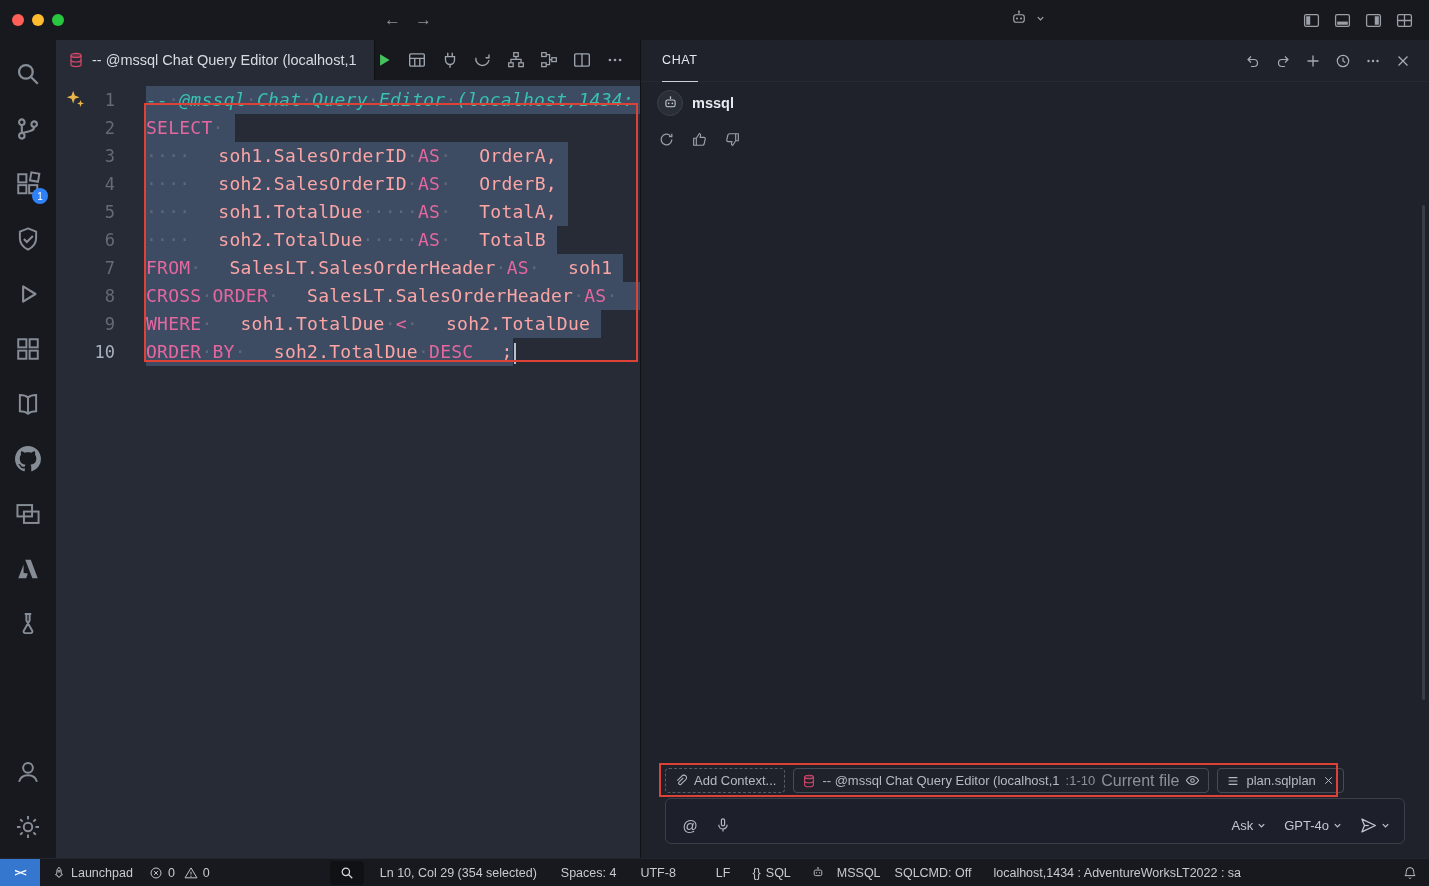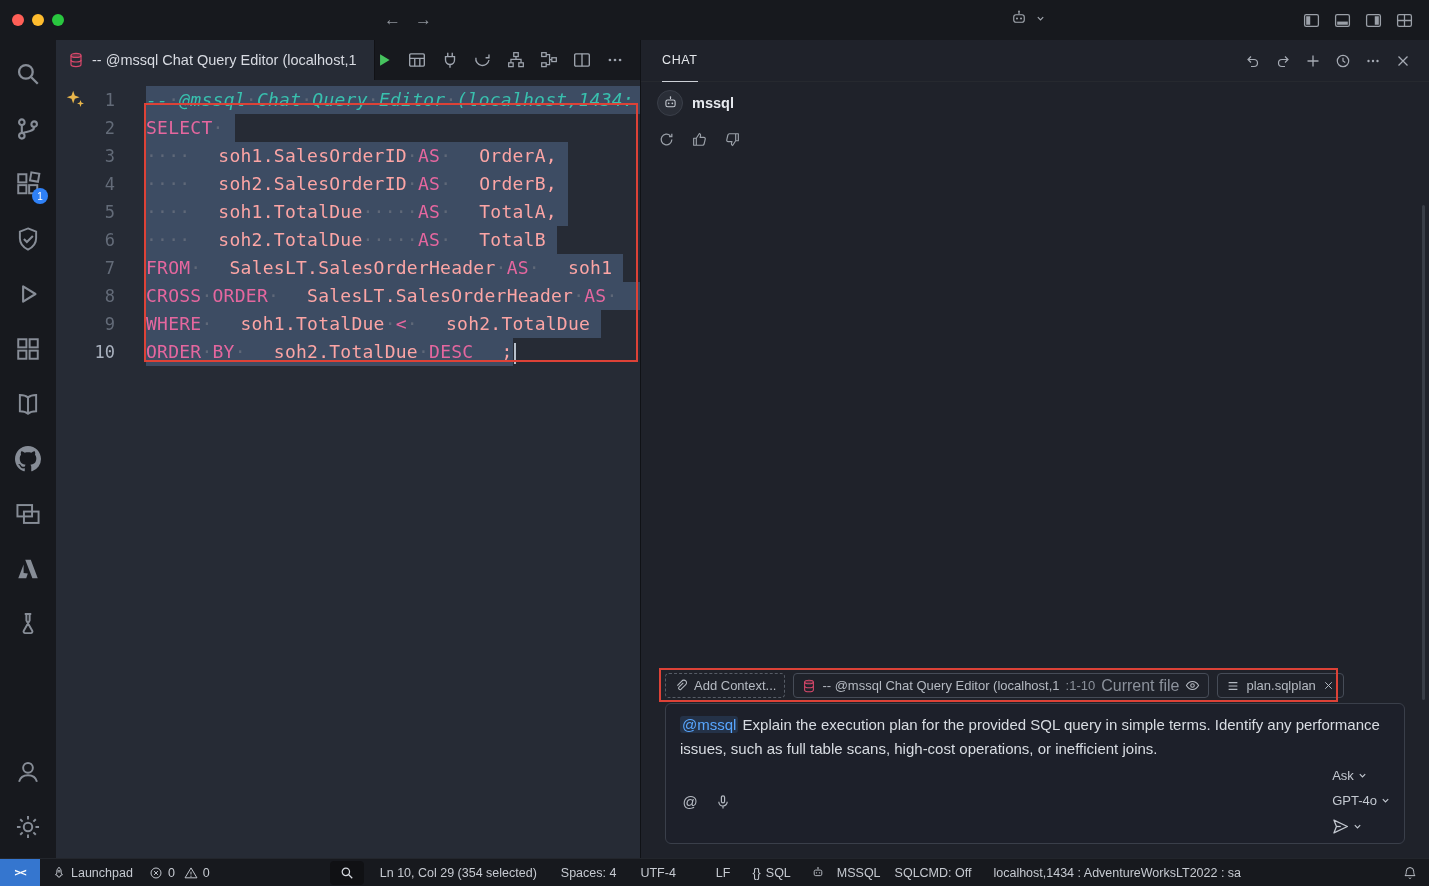--- a/index.html
+++ b/index.html
@@ -76,21 +76,21 @@
   .chip .small { font-size:16px; color:#8b919b; }
   .chip svg { flex:0 0 auto; }
   .anno-chips { left:-6px; top:-1px; width:679px; height:34px; }
 
   .chat-input-box { margin-top:4px; border:1px solid #3a3f4a; background:#1d202a; border-radius:6px; padding:9px 14px 8px 14px; }
   .prompt-text { font-size:15px; line-height:24px; color:#d8dce2; }
   .mention { color:#58a6ff; background:rgba(88,166,255,0.14); border-radius:3px; padding:0 2px; }
   .input-toolbar { margin-top:7px; display:flex; align-items:center; color:#b5bac2; }
   .input-toolbar .iticon { width:20px; height:20px; display:inline-flex; align-items:center; justify-content:center; cursor:pointer; }
   .it-left { display:flex; gap:13px; align-items:center; }
-  .it-right { margin-left:auto; display:flex; gap:10px; align-items:flex-start; font-size:13px; color:#c3c8d0;flex-direction:column; }
+  .it-right { margin-left:auto; display:flex; gap:18px; align-items:center; font-size:13px; color:#c3c8d0; }
   .dd { display:flex; align-items:center; gap:4px; cursor:pointer; }
   .at-glyph { font-size:15px; }
 
   
   .statusbar { height:28px; background:#17191e; border-top:1px solid #23262c; display:flex; align-items:center; font-size:12.5px; color:#c6cad1; }
   .sb-item { display:flex; align-items:center; gap:5px; height:28px; cursor:pointer; white-space:nowrap; }
   .sb-remote { width:40px; background:#3576cf; color:#fff; justify-content:center; font-family:"DejaVu Sans Mono", monospace; font-size:11px; letter-spacing:-1px; font-weight:bold; }
   .sb-zoom { width:34px; height:24px; background:#101114; border-radius:4px; justify-content:center; color:#d6dae0; }
   .sb-item svg { width:14px; height:14px; }
   .sb-bell { margin-left:auto; margin-right:12px; }
@@ -436,21 +436,20 @@
                 </svg>
               <span>plan.sqlplan</span>
               <svg viewBox="0 0 16 16" width="13" height="13">
                   <path d="M4 4l8 8M12 4l-8 8" stroke="currentColor" stroke-width="1.2"></path>
                 </svg>
             </div>
             <div class="anno anno-chips"></div>
           </div>
 
           <div class="chat-input-box">
-            <div class="prompt-text"><span class="mention">@mssql</span> <span>Explain the execution plan for the provided SQL query in simple terms. Identify any performance issues, such as full table scans, high-cost operations, or inefficient joins.</span></div>
             <div class="input-toolbar">
               <span class="it-left">
                 <span class="iticon at-glyph">@</span>
                 <span class="iticon">
                   <svg viewBox="0 0 16 16" width="16" height="16">
                       <rect x="6.4" y="1.8" width="3.2" height="7" rx="1.6" fill="none" stroke="currentColor" stroke-width="1.2"></rect>
                       <path d="M3.8 7.8a4.2 4.2 0 008.4 0M8 12v2.4" fill="none" stroke="currentColor" stroke-width="1.2"></path>
                     </svg>
                 </span>
               </span>
@@ -507,21 +506,21 @@
       <span>0</span>
     </div>
     <div class="sb-item sb-zoom" style="margin-left:120px">
       <svg viewBox="0 0 16 16">
           <circle cx="6.7" cy="6.7" r="4.2" fill="none" stroke="currentColor" stroke-width="1.4"></circle>
           <path d="M10 10l4 4" stroke="currentColor" stroke-width="1.4"></path>
         </svg>
     </div>
     <div class="sb-item" style="margin-left:16px">Ln 10, Col 29 (354 selected)</div>
     <div class="sb-item" style="margin-left:24px">Spaces: 4</div>
-    <div class="sb-item" style="margin-left:24px">UTF-4</div>
+    <div class="sb-item" style="margin-left:24px">UTF-8</div>
     <div class="sb-item" style="margin-left:40px">LF</div>
     <div class="sb-item" style="margin-left:22px">
       <span>{}</span>
       <span>SQL</span>
     </div>
     <div class="sb-item" style="margin-left:20px">
       <svg viewBox="0 0 24 24" width="16" height="16">
           <path d="M12 3.5v2.2" stroke="currentColor" stroke-width="1.5"></path>
           <circle cx="12" cy="3" r="1.1" fill="currentColor"></circle>
           <rect x="5.5" y="7" width="13" height="9.5" rx="2.5" fill="none" stroke="currentColor" stroke-width="1.5"></rect>

